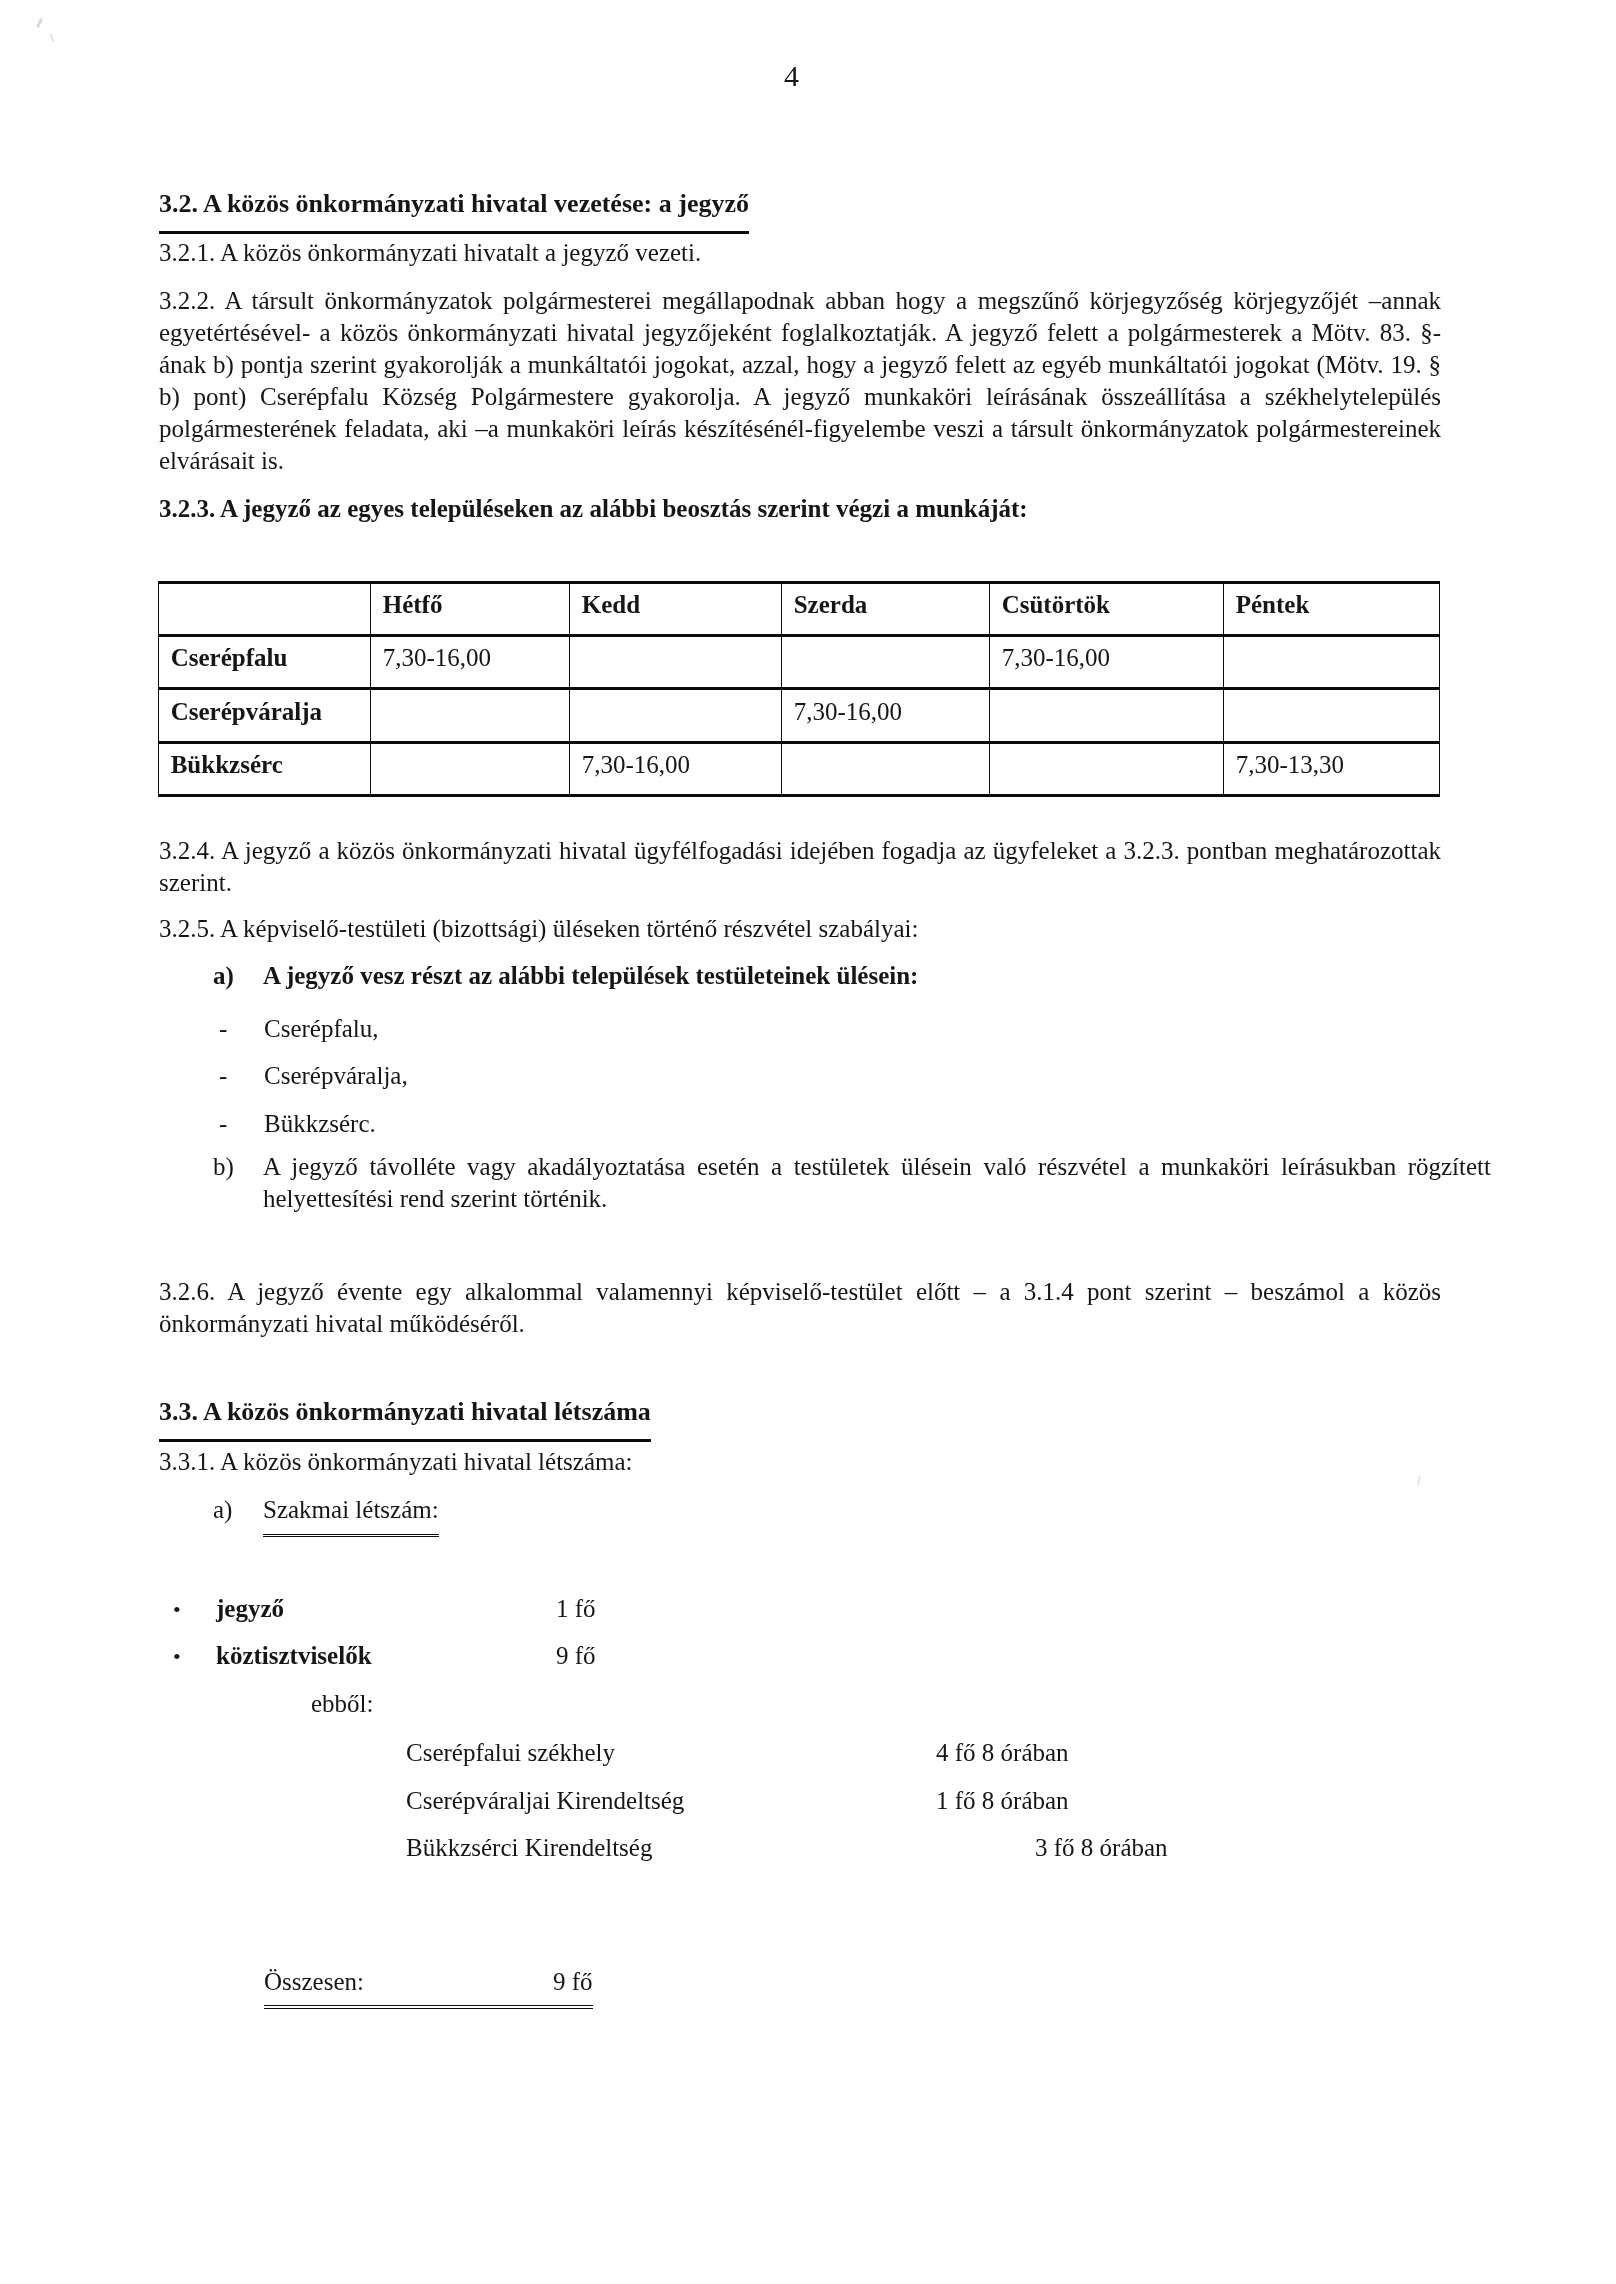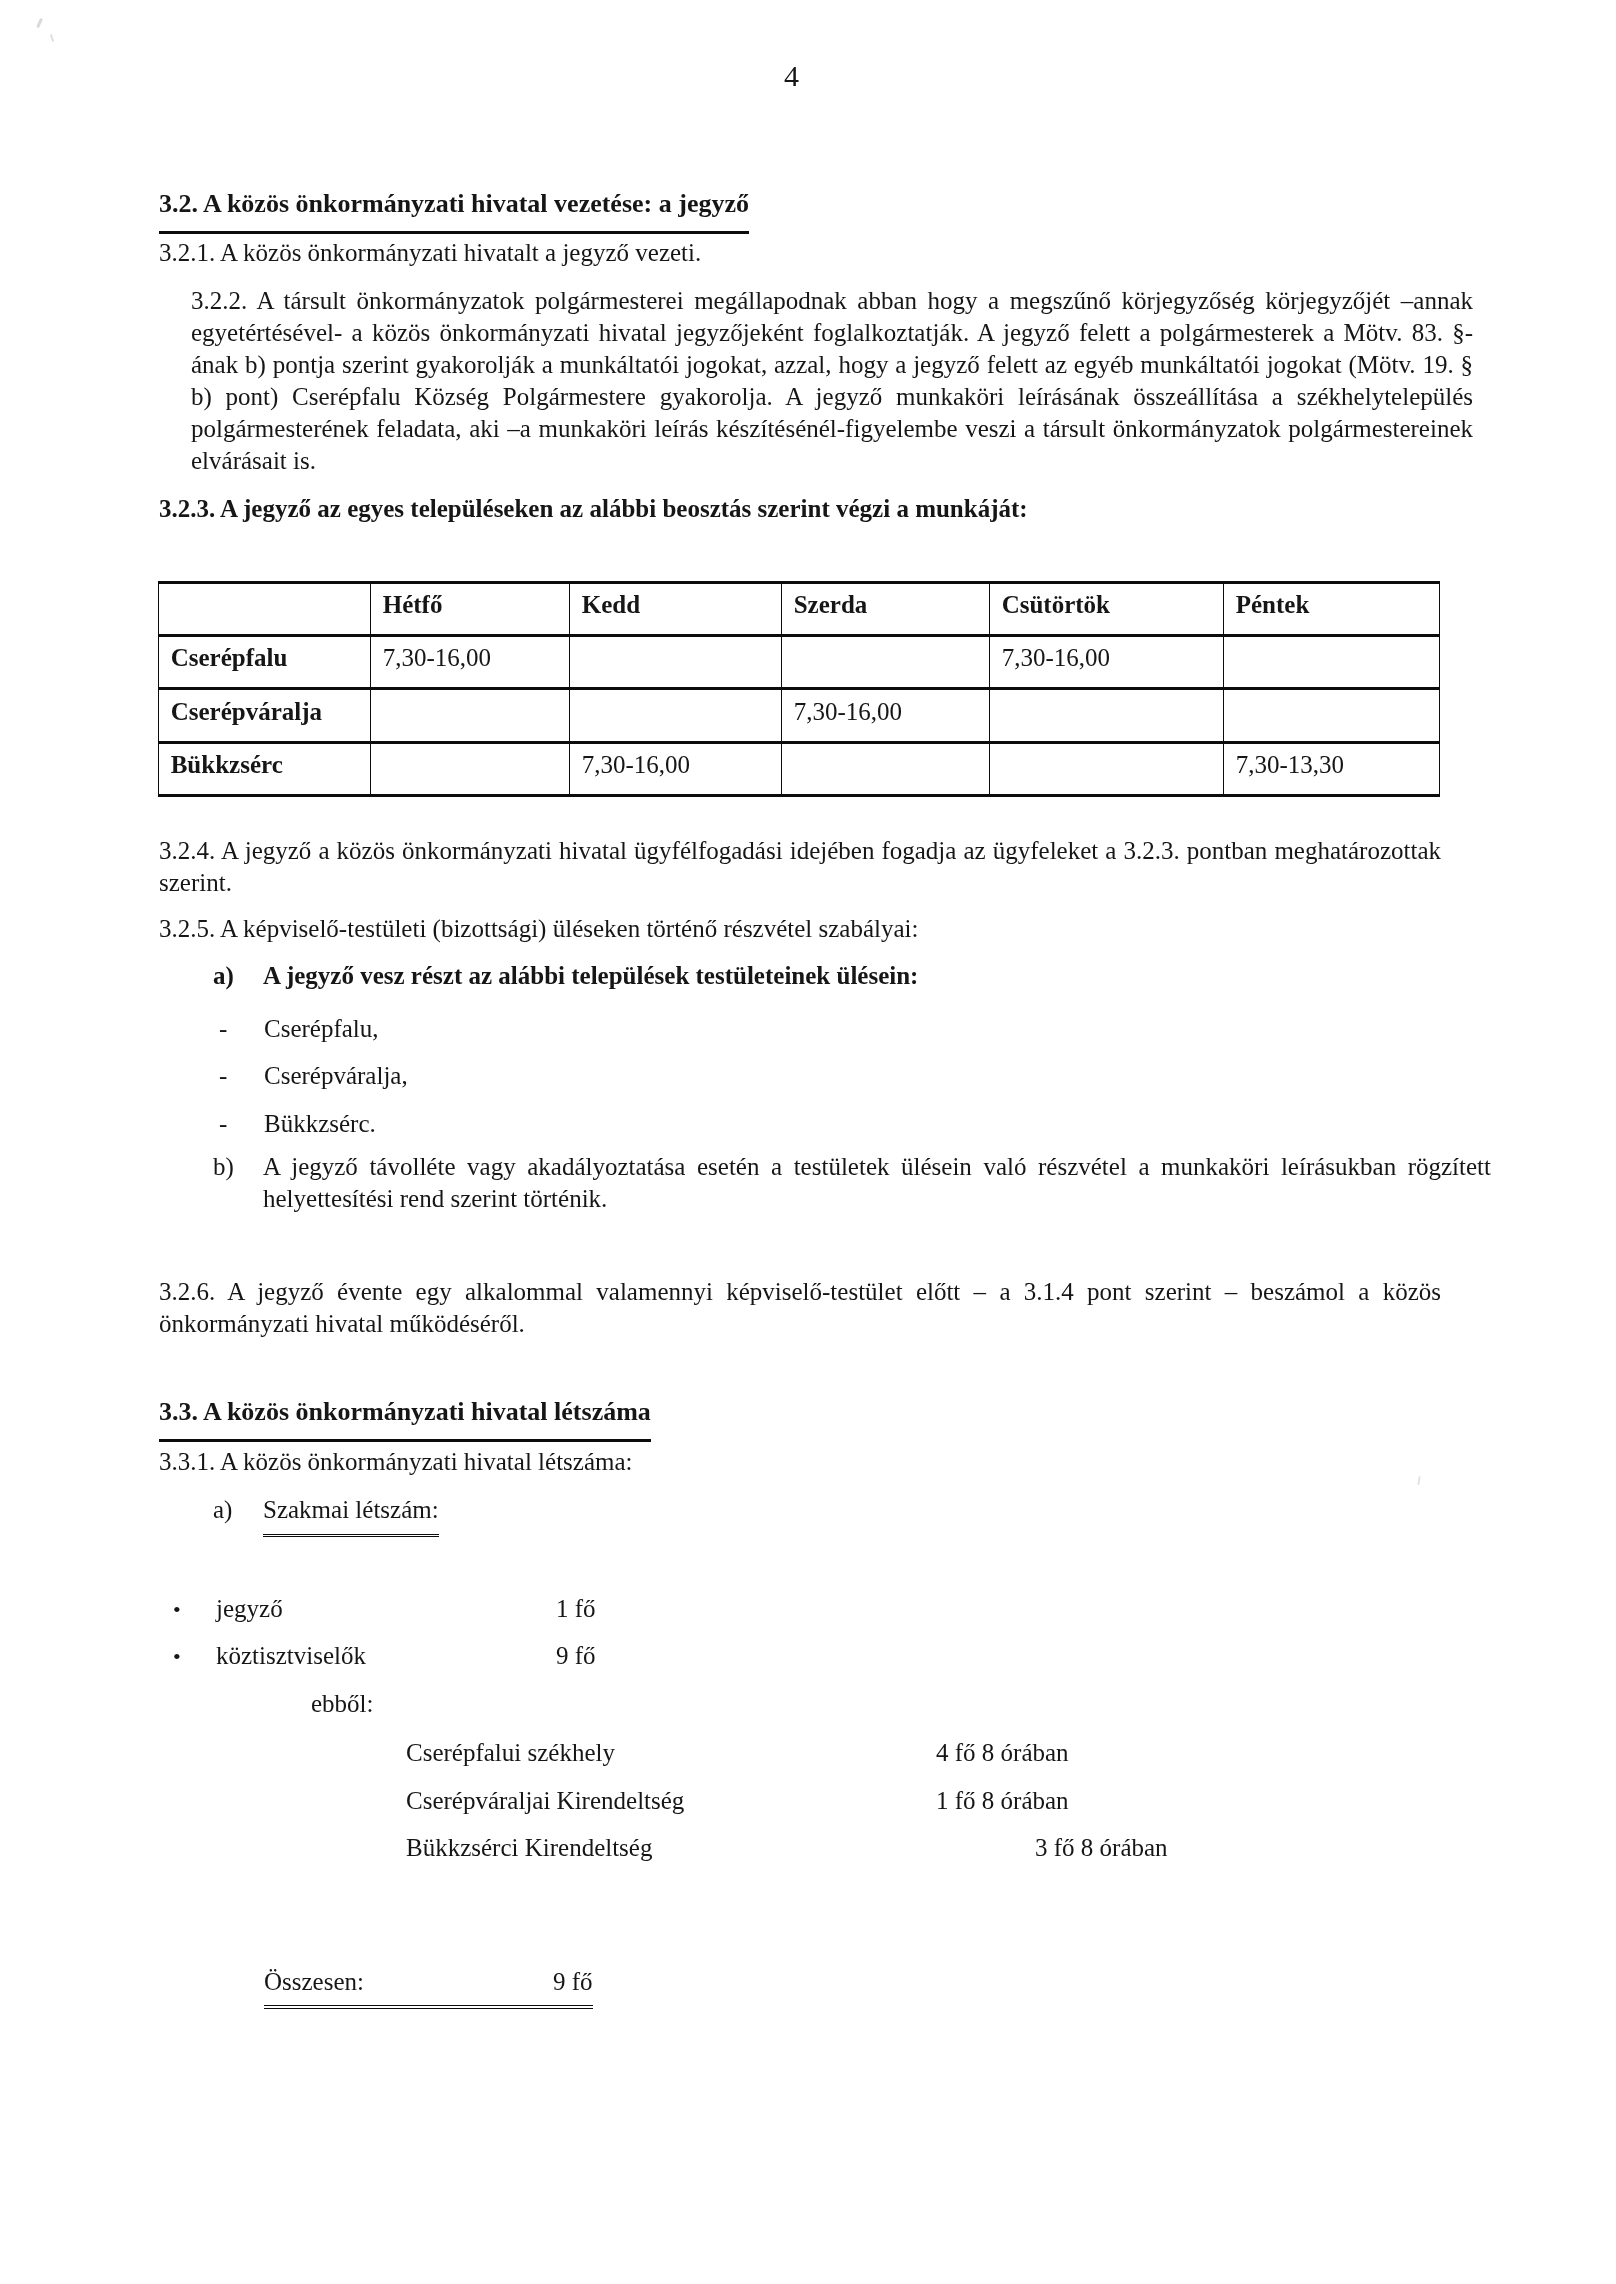--- a/index.html
+++ b/index.html
@@ -16,21 +16,21 @@
   .justify{text-align:justify;}
   
   .page-number{top:59px;left:784px;font-size:30px;}
   
   .doc-heading{font-size:26px;font-weight:bold;}
   .doc-heading .hl{display:inline-block;border-bottom:3.9px solid #0c0c0c;padding-bottom:12px;}
   .h32{top:189px;left:159px;}
   .h33{top:1397px;left:159px;text-align:center;}
   
   .p321{top:237px;left:159px;width:1282px;}
-  .p322{top:285px;left:159px;width:1282px;margin-left:32px;}
+  .p322{top:285px;left:159px;width:1282px;}
   .p323{top:493px;left:159px;width:1282px;font-weight:bold;}
   .p324{top:835px;left:159px;width:1282px;}
   .p325{top:913px;left:159px;width:1282px;}
   .p326{top:1276px;left:159px;width:1282px;}
   .p331{top:1446px;left:159px;width:1282px;}
   
   .lettered{padding-left:50px;text-indent:-50px;}
   .lettered .marker{display:inline-block;width:50px;text-indent:0;}
   .a1{top:960px;left:213px;width:1228px;font-weight:bold;}
   .b1{top:1151px;left:213px;width:1228px;}
@@ -49,21 +49,21 @@
   table.schedule th,table.schedule td{
     border:1.3px solid #0c0c0c;border-top-width:3.3px;border-bottom-width:3.3px;
     height:43px;vertical-align:top;padding:7.2px 5.2px 0 11.7px;
     font-size:25px;text-align:left;
   }
   table.schedule th{font-weight:bold;}
   table.schedule td.rowname{font-weight:bold;}
   
   .bullet-row{left:173px;display:flex;align-items:baseline;}
   .bullet-row .bullet{display:inline-block;width:43px;font-size:22px;}
-  .bullet-row .blabel{display:inline-block;width:340px;}
+  .bullet-row .blabel{display:inline-block;width:340px;font-weight:bold;}
   .bu1{top:1593px;} .bu2{top:1640px;}
   .ebbol{top:1688px;left:311px;}
   .bd-row{left:406px;display:flex;align-items:flex-start;}
   .bd-row .bdlabel{display:inline-block;}
   .bd1{top:1737px;} .bd2{top:1785px;} .bd3{top:1832px;}
   .bd1 .bdlabel,.bd2 .bdlabel{width:530px;}
   .bd3 .bdlabel{width:629px;}
   
   .total-row{top:1966px;left:264px;display:inline-flex;align-items:baseline;
     border-bottom:4.6px double #0c0c0c;padding-bottom:6.5px;}

